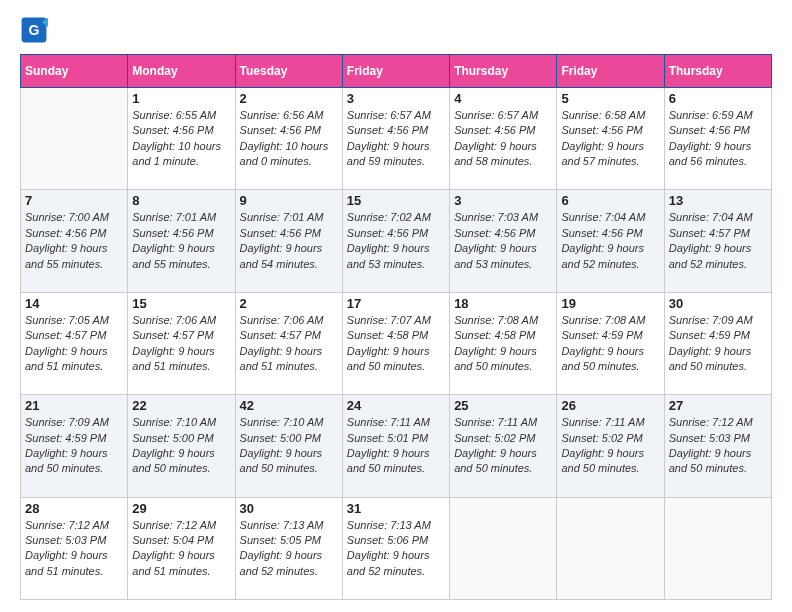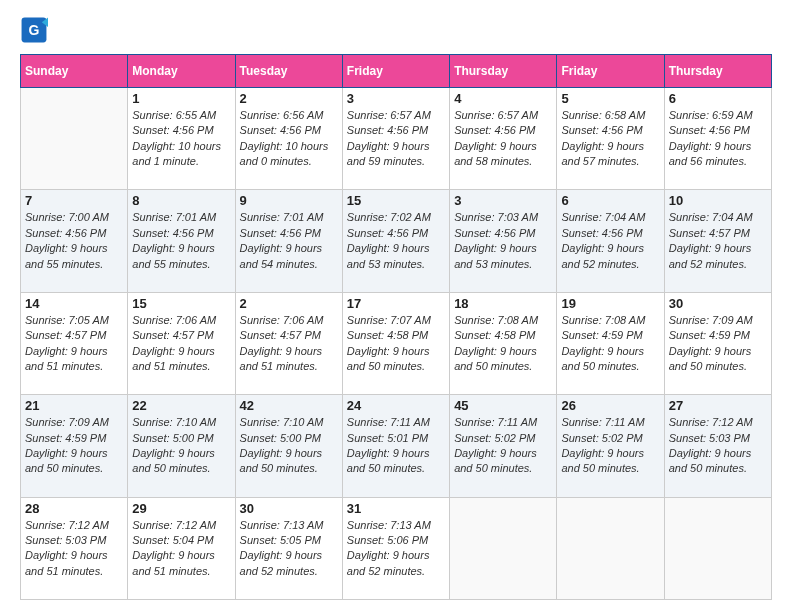--- a/index.html
+++ b/index.html
@@ -172,21 +172,21 @@
           </td>
           <td>
             <span class="day-num">3</span>
             <div class="day-info">Sunrise: 7:03 AM<br>Sunset: 4:56 PM<br>Daylight: 9 hours and 53 minutes.</div>
           </td>
           <td>
             <span class="day-num">6</span>
             <div class="day-info">Sunrise: 7:04 AM<br>Sunset: 4:56 PM<br>Daylight: 9 hours and 52 minutes.</div>
           </td>
           <td>
-            <span class="day-num">10</span>
+            <span class="day-num">13</span>
             <div class="day-info">Sunrise: 7:04 AM<br>Sunset: 4:57 PM<br>Daylight: 9 hours and 52 minutes.</div>
           </td>
         </tr>
         <tr>
           <td>
             <span class="day-num">14</span>
             <div class="day-info">Sunrise: 7:05 AM<br>Sunset: 4:57 PM<br>Daylight: 9 hours and 51 minutes.</div>
           </td>
           <td>
             <span class="day-num">15</span>
@@ -224,21 +224,21 @@
           </td>
           <td>
             <span class="day-num">42</span>
             <div class="day-info">Sunrise: 7:10 AM<br>Sunset: 5:00 PM<br>Daylight: 9 hours and 50 minutes.</div>
           </td>
           <td>
             <span class="day-num">24</span>
             <div class="day-info">Sunrise: 7:11 AM<br>Sunset: 5:01 PM<br>Daylight: 9 hours and 50 minutes.</div>
           </td>
           <td>
-            <span class="day-num">45</span>
+            <span class="day-num">25</span>
             <div class="day-info">Sunrise: 7:11 AM<br>Sunset: 5:02 PM<br>Daylight: 9 hours and 50 minutes.</div>
           </td>
           <td>
             <span class="day-num">26</span>
             <div class="day-info">Sunrise: 7:11 AM<br>Sunset: 5:02 PM<br>Daylight: 9 hours and 50 minutes.</div>
           </td>
           <td>
             <span class="day-num">27</span>
             <div class="day-info">Sunrise: 7:12 AM<br>Sunset: 5:03 PM<br>Daylight: 9 hours and 50 minutes.</div>
           </td>

